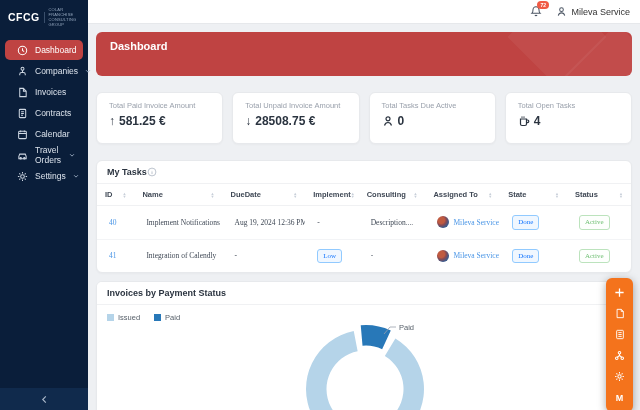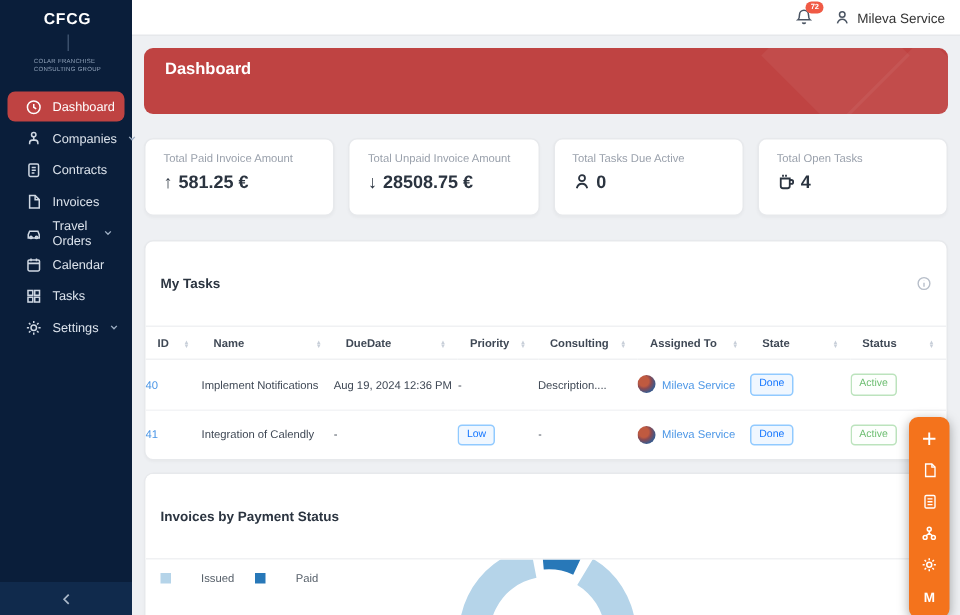--- a/index.html
+++ b/index.html
@@ -2,21 +2,21 @@
 <html><head>
 <meta charset="utf-8">
 <style>
   * { margin:0; padding:0; box-sizing:border-box; }
   html,body { width:640px; height:410px; overflow:hidden; background:#eef0f3;
     font-family:"Liberation Sans","DejaVu Sans",sans-serif; }
 
   
   .sidebar { position:absolute; left:0; top:0; width:88px; height:410px;
     background:#0a1e3a; color:#dce3ec; display:flex; flex-direction:column; }
-  .logo { display:flex; align-items:center; gap:4px; padding:7px 6px 6px 8px;flex-direction:column; }
+  .logo { display:flex; align-items:center; gap:4px; padding:7px 6px 6px 8px; }
   .logo-main { font-size:10.5px; font-weight:bold; color:#fff; letter-spacing:.5px; }
   .logo-sep { width:1px; height:11px; background:#3a4f6b; }
   .logo-sub { font-size:4px; line-height:1.25; color:#94a6bd; letter-spacing:.2px; text-transform:uppercase; }
   .nav { flex:1; padding-top:6px; }
   .nav-item { display:flex; align-items:center; gap:7px; padding:4px 8px 4px 12px;
     margin:1px 5px; font-size:8.5px; border-radius:5px; cursor:pointer; height:20px; }
   .nav-item.active { background:#bf4342; color:#fff; }
   .nav-item .nicon { width:11px; height:11px; flex:0 0 11px; display:flex; }
   .nav-item .chev { margin-left:auto; display:flex; }
   .collapse-bar { height:22px; background:#102a4c; display:flex; align-items:center; justify-content:center; cursor:pointer; }
@@ -41,42 +41,42 @@
   .banner-sub { font-size:8px; font-weight:bold; opacity:.95; }
 
   .cards { display:flex; gap:9px; margin-bottom:16px; }
   .card { flex:1; background:#fff; border:1px solid #e7e9ec; border-radius:6px; padding:8px 12px; height:52px;
     box-shadow:0 1px 2px rgba(16,24,40,.03); }
   .card-label { font-size:7.5px; color:#9aa1ac; margin-bottom:4px; white-space:nowrap; }
   .card-value { display:flex; align-items:center; gap:4px; font-size:12px; font-weight:bold; color:#2b3440; }
   .card-value .glyph { font-size:12px; font-weight:normal; }
 
   .panel { background:#fff; border:1px solid #e7e9ec; border-radius:6px; box-shadow:0 1px 2px rgba(16,24,40,.03); }
-  .panel-head { display:flex; align-items:center; justify-content:space-between; padding:23px 10px; border-bottom:1px solid #f0f1f3; }
+  .panel-head { display:flex; align-items:center; justify-content:flex-start; padding:6px 10px; border-bottom:1px solid #f0f1f3; }
   .panel-title { font-size:9px; font-weight:bold; color:#2b3440; }
 
   table { width:100%; border-collapse:collapse; table-layout:fixed; font-size:7.5px; color:#3f4855; }
   th { text-align:center; font-weight:bold; padding:6px 8px; border-bottom:1px solid #f0f1f3; }
   th .th-inner { display:flex; align-items:center; justify-content:space-between; }
-  td { padding:9px 0; border-bottom:1px solid #f3f4f6; white-space:nowrap; overflow:hidden; }
+  td { padding:9px 12px; border-bottom:1px solid #f3f4f6; white-space:nowrap; overflow:hidden;font-family:Liberation Serif, serif; }
   tr:last-child td { border-bottom:none; }
   .sort { display:inline-flex; flex-direction:column; line-height:.75; color:#c8cfd9; font-size:4px; }
   .sort::before { content:"▲"; } .sort::after { content:"▼"; }
   .link { color:#4b96e6; cursor:pointer; }
   .tag { display:inline-block; border-radius:3px; padding:1px 5px; font-size:7px; line-height:1.5; }
   .tag-blue { color:#1677ff; border:1px solid #91caff; background:#f0f7ff; }
   .tag-green { color:#6fbf73; border:1px solid #bce3bd; background:#fdfffd; }
   .assignee { display:flex; align-items:center; gap:4px; }
   .avatar { width:12px; height:12px; border-radius:50%; flex:0 0 12px;
     background:radial-gradient(circle at 35% 35%, #c05a40 0 30%, #8a4a52 45%, #3c5a8c 70%, #27406e 100%); }
 
   .tasks-panel { margin-bottom:8px; }
   .chart-panel { position:relative; height:140px; overflow:hidden; border-radius:6px 6px 0 0; }
   .legend { position:relative; z-index:2; display:flex; gap:14px; padding:8px 10px 4px; }
-  .legend-item { display:flex; align-items:center; gap:20px; font-size:7.5px; color:#555e68; }
+  .legend-item { display:flex; align-items:center; gap:4px; font-size:7.5px; color:#555e68; }
   .sw { width:7px; height:7px; }
   .donut-svg { position:absolute; left:0; top:0; z-index:1; pointer-events:none; }
 
   
   .fab { position:absolute; right:7px; top:278px; width:27px; background:#f4731c; border-radius:6px;
     padding:5px 0; display:flex; flex-direction:column; align-items:center; gap:2px;
     box-shadow:0 2px 8px rgba(0,0,0,.35); z-index:5; }
   .fab-btn { width:20px; height:19px; display:flex; align-items:center; justify-content:center; cursor:pointer; color:#fff; }
   .fab-m { font-size:9px; font-weight:bold; color:#fff; }
 
@@ -115,69 +115,58 @@
       <span>Companies</span>
       <span class="chev">
         <svg width="6" height="6" viewBox="0 0 8 8" fill="none" stroke="#9fb0c5" stroke-width="1.2">
             <path d="M1.5 3l2.5 2.5L6.5 3"></path>
           </svg>
       </span>
     </div>
     <div class="nav-item">
       <span class="nicon">
         <svg width="11" height="11" viewBox="0 0 12 12" fill="none" stroke="#cfd8e3" stroke-width="1.1">
+            <path d="M3 1.5h4l3 3v6H3z"></path>
+            <path d="M7 1.5v3h3"></path>
+          </svg>
+      </span>
+      <span>Invoices</span>
+    </div>
+    <div class="nav-item">
+      <span class="nicon">
+        <svg width="11" height="11" viewBox="0 0 12 12" fill="none" stroke="#cfd8e3" stroke-width="1.1">
             <rect x="2.5" y="1.5" width="7" height="9" rx="1"></rect>
             <path d="M4.5 4h3M4.5 6h3M4.5 8h2"></path>
           </svg>
       </span>
       <span>Contracts</span>
     </div>
     <div class="nav-item">
       <span class="nicon">
         <svg width="11" height="11" viewBox="0 0 12 12" fill="none" stroke="#cfd8e3" stroke-width="1.1">
-            <path d="M3 1.5h4l3 3v6H3z"></path>
-            <path d="M7 1.5v3h3"></path>
-          </svg>
-      </span>
-      <span>Invoices</span>
+            <rect x="1.8" y="2.5" width="8.4" height="8" rx="1"></rect>
+            <path d="M1.8 5h8.4M4 1.5v2M8 1.5v2"></path>
+          </svg>
+      </span>
+      <span>Calendar</span>
     </div>
     <div class="nav-item">
       <span class="nicon">
         <svg width="11" height="11" viewBox="0 0 12 12" fill="none" stroke="#cfd8e3" stroke-width="1.1">
             <path d="M2 7l1-2.5h6L10 7v2.5H2z"></path>
             <circle cx="4" cy="9" r=".8"></circle>
             <circle cx="8" cy="9" r=".8"></circle>
           </svg>
       </span>
       <span>Travel Orders</span>
       <span class="chev">
         <svg width="6" height="6" viewBox="0 0 8 8" fill="none" stroke="#9fb0c5" stroke-width="1.2">
             <path d="M1.5 3l2.5 2.5L6.5 3"></path>
           </svg>
       </span>
-    </div>
-    <div class="nav-item">
-      <span class="nicon">
-        <svg width="11" height="11" viewBox="0 0 12 12" fill="none" stroke="#cfd8e3" stroke-width="1.1">
-            <rect x="1.8" y="2.5" width="8.4" height="8" rx="1"></rect>
-            <path d="M1.8 5h8.4M4 1.5v2M8 1.5v2"></path>
-          </svg>
-      </span>
-      <span>Calendar</span>
-    </div>
-    <div class="nav-item">
-      <span class="nicon">
-        <svg width="11" height="11" viewBox="0 0 12 12" fill="none" stroke="#cfd8e3" stroke-width="1.1">
-            <rect x="1.8" y="1.8" width="3.5" height="3.5"></rect>
-            <rect x="6.7" y="1.8" width="3.5" height="3.5"></rect>
-            <rect x="1.8" y="6.7" width="3.5" height="3.5"></rect>
-            <rect x="6.7" y="6.7" width="3.5" height="3.5"></rect>
-          </svg>
-      </span>
-      <span>Tasks</span>
     </div>
     <div class="nav-item">
       <span class="nicon">
         <svg width="11" height="11" viewBox="0 0 12 12" fill="none" stroke="#cfd8e3" stroke-width="1.1">
             <circle cx="6" cy="6" r="2"></circle>
             <path d="M6 1v1.6M6 9.4V11M1 6h1.6M9.4 6H11M2.5 2.5l1.1 1.1M8.4 8.4l1.1 1.1M9.5 2.5L8.4 3.6M3.6 8.4L2.5 9.5"></path>
           </svg>
       </span>
       <span>Settings</span>
       <span class="chev">
@@ -297,21 +286,21 @@
               </span>
             </th>
           <th>
               <span class="th-inner">
                 <span>DueDate</span>
                 <span class="sort"></span>
               </span>
             </th>
           <th>
               <span class="th-inner">
-                <span>Priority</span>
+                <span>Implement</span>
                 <span class="sort"></span>
               </span>
             </th>
           <th>
               <span class="th-inner">
                 <span>Consulting</span>
                 <span class="sort"></span>
               </span>
             </th>
           <th>

